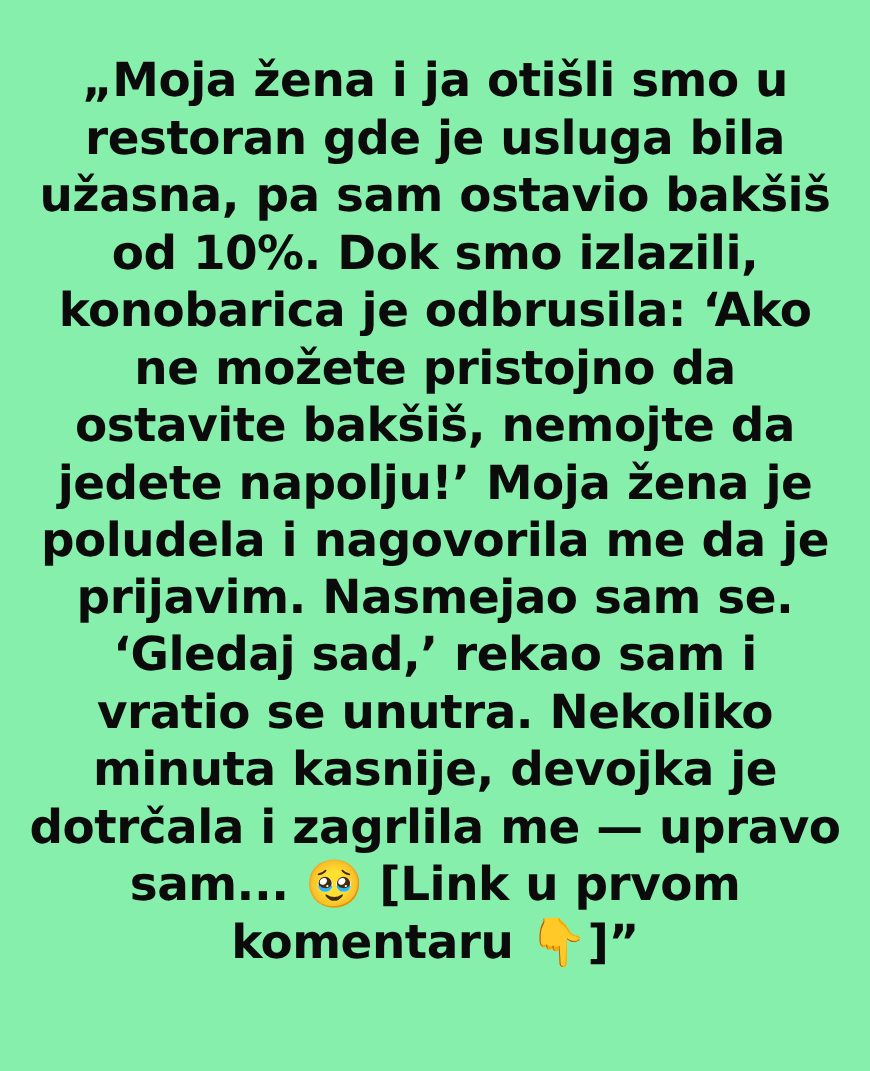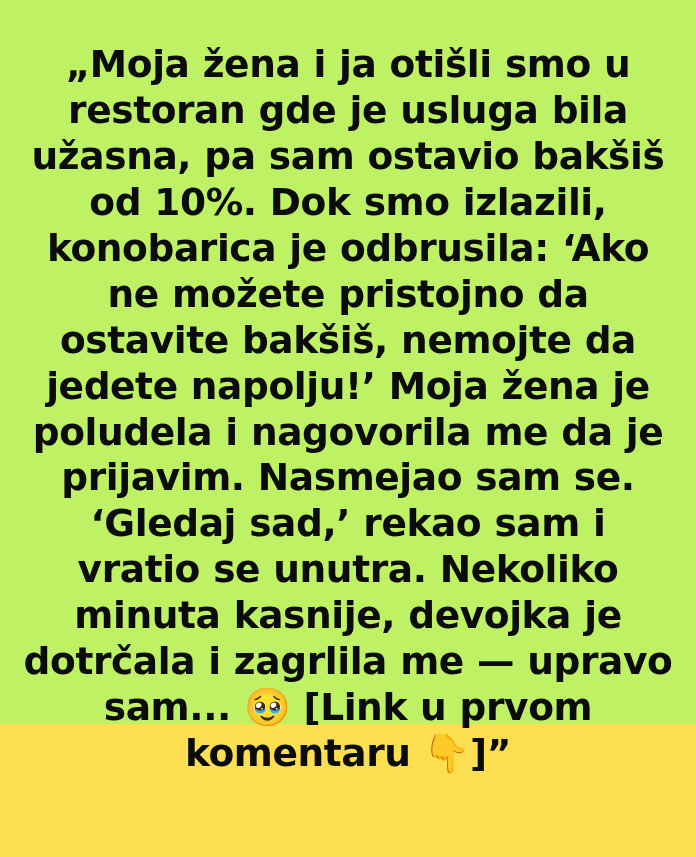--- a/index.html
+++ b/index.html
@@ -8,22 +8,22 @@
   }
   body {
     width: 696px;
     height: 857px;
     background: #FCDF50;
     font-family: "Liberation Sans", sans-serif;
     overflow: hidden;
   }
   .poster {
     width: 696px;
-    height: 724px;
-    background: #bef264;
+    height: 857px;
+    background: #86efac;
     box-sizing: border-box;
     display: flex;
     align-items: flex-start;
     justify-content: center;
     padding: 42px 22px 0 22px;
   }
   .quote-text {
     color: #0B0B0B;
     font-family: "DejaVu Sans", sans-serif;
     font-weight: bold;

